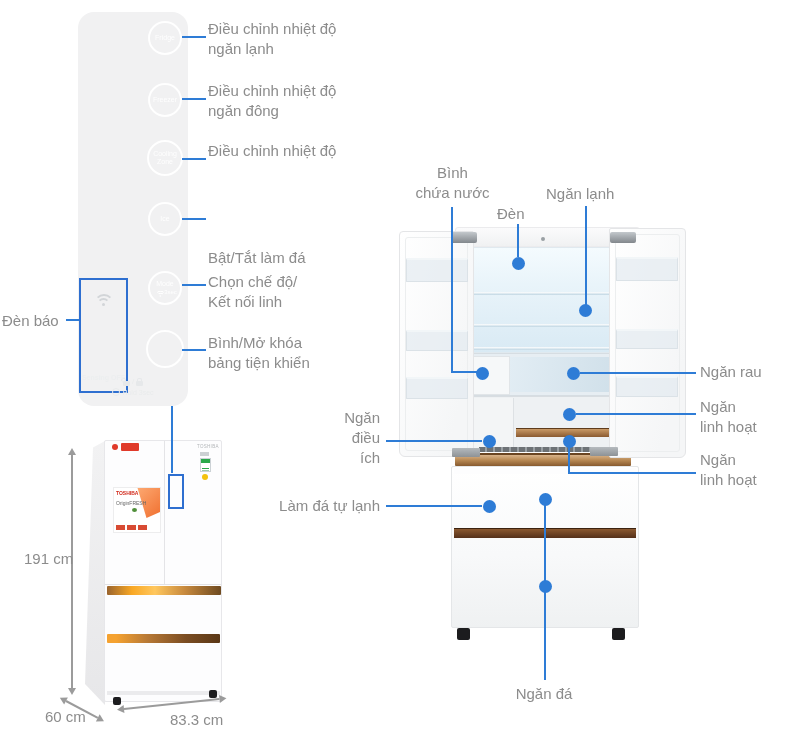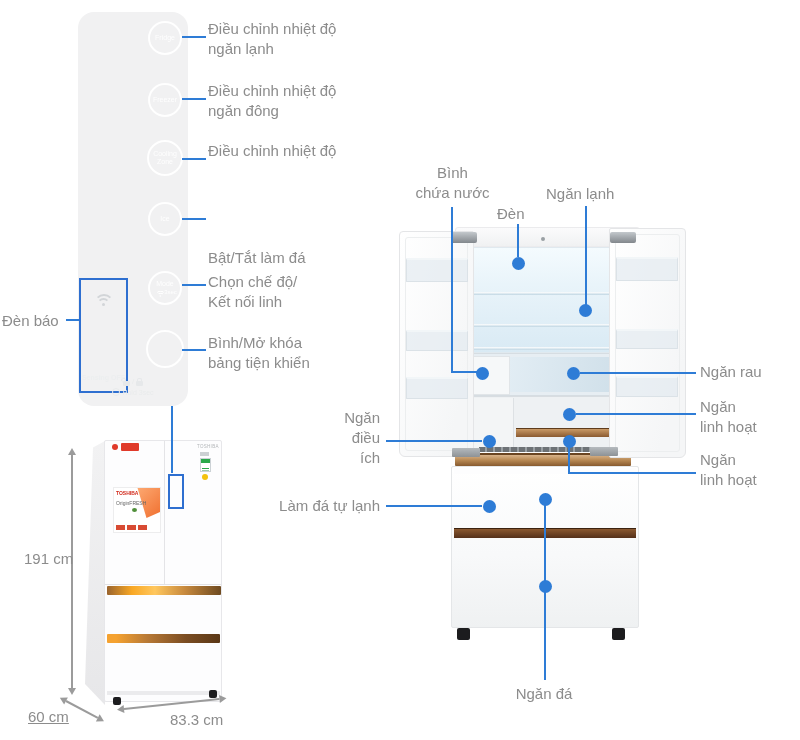--- a/index.html
+++ b/index.html
@@ -250,21 +250,21 @@
     <div class="glow1"></div>
     <div class="glow2"></div>
     <div class="sf-plinth"></div>
     <div class="sf-wheel" style="left:8px;top:256px;"></div>
     <div class="sf-wheel" style="left:104px;top:249px;"></div>
   </div>
 
   <div class="dim v" style="left:71px;top:455px;height:233px;"></div>
   <div class="lbl" style="left:24px;top:549px;width:60px;">191 cm</div>
   <div class="dim h" style="left:66px;top:700px;width:36px;transform:rotate(28deg);transform-origin:left center;"></div>
-  <div class="lbl" style="left:28px;top:707px;width:60px;text-decoration:underline;">60 cm</div>
+  <div class="lbl" style="left:45px;top:707px;width:60px;">60 cm</div>
   <div class="dim h" style="left:124px;top:708px;width:96px;transform:rotate(-6deg);transform-origin:left center;"></div>
   <div class="lbl" style="left:170px;top:710px;width:80px;">83.3 cm</div>
 
   <div class="of-cap"></div>
   <div class="of-capdot"></div>
   <div class="hinge" style="left:451px;top:232px;width:26px;"></div>
   <div class="hinge" style="left:610px;top:232px;width:26px;"></div>
 
   <div class="of-door" style="left:399px;top:231px;width:75px;height:226px;border-radius:4px 2px 2px 6px;">
     <div class="frame"></div>

